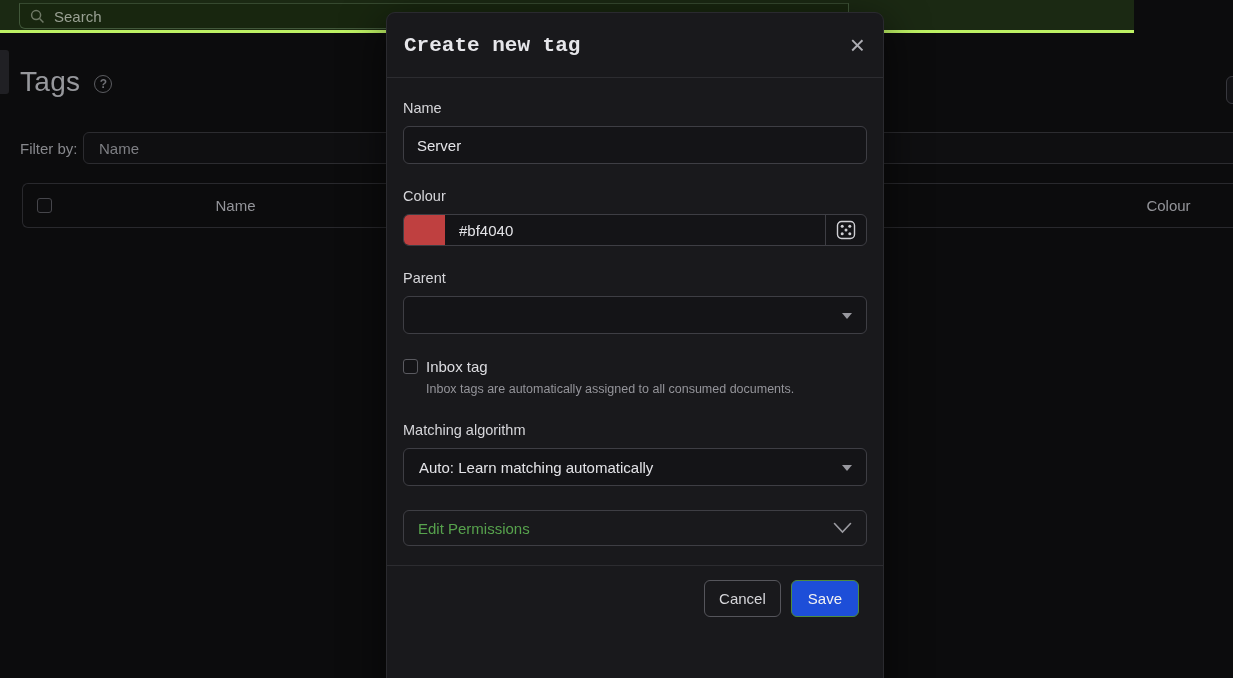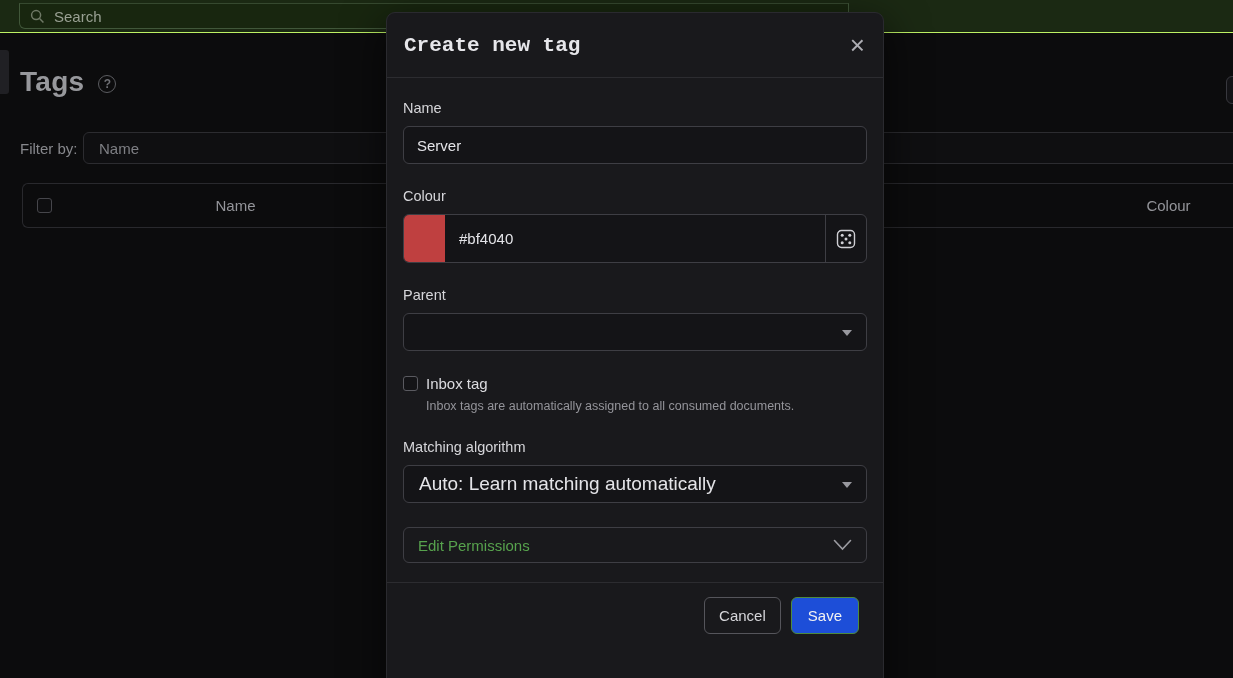--- a/index.html
+++ b/index.html
@@ -6,22 +6,22 @@
   html,body { width:1233px; height:678px; overflow:hidden; }
   body {
     font-family:"Liberation Sans", sans-serif;
     background:#0c0c0d;
     color:#cfd0d4;
     position:relative;
   }
 
   
   .topbar {
-    position:absolute; left:0; top:0; width:1233px; height:33px;
-    background:#1b2913; border-bottom:1px solid #bef264;
+    position:absolute; left:0; top:0; width:1134px; height:33px;
+    background:#1b2913; border-bottom:3px solid #bef264;
   }
   .search-box {
     position:absolute; left:19px; top:3px; width:830px; height:26px;
     border:1px solid #41573a; border-top-color:#36492f;
     border-radius:0 0 6px 6px;
     display:flex; align-items:center; padding-left:10px;
     background:#18260f;
   }
   .search-icon { width:15px; height:15px; margin-right:9px; opacity:.75; }
   .search-input {
@@ -37,21 +37,21 @@
   }
   .right-fragment {
     position:absolute; right:-6px; top:76px; width:13px; height:28px;
     background:#131316; border:1px solid #38383e; border-radius:6px;
   }
 
   .page-title-row {
     position:absolute; left:20px; top:66px;
     display:flex; align-items:center; gap:14px;
   }
-  .page-title { font-size:28px; font-weight:700; color:#97989c; letter-spacing:.3px; }
+  .page-title { font-size:28px; font-weight:400; color:#97989c; letter-spacing:.3px; }
   .help-icon {
     width:18px; height:18px; border:1.5px solid #5c5d61; border-radius:50%;
     color:#6e6f74; font-size:12px; font-weight:700;
     display:flex; align-items:center; justify-content:center; margin-top:4px;
   }
 
   .filter-row { position:absolute; left:20px; top:132px; width:1213px; height:32px; }
   .filter-label { position:absolute; left:0; top:8px; font-size:15px; color:#87888c; }
   .filter-input {
     position:absolute; left:63px; top:0; width:1160px; height:32px;
@@ -99,40 +99,40 @@
   .field { margin-bottom:24px; }
   .field-label { display:block; font-size:14.5px; color:#d6d6da; margin-bottom:10px; }
   .text-input {
     width:100%; height:38px; background:#141417;
     border:1px solid #3e3e44; border-radius:6px;
     color:#e4e4e8; font-size:15px; padding:0 13px; outline:none;
     font-family:"Liberation Sans", sans-serif;
   }
 
   .colour-group {
-    display:flex; height:49px; border:1px solid #3e3e44; border-radius:6px;
+    display:flex; height:32px; border:1px solid #3e3e44; border-radius:6px;
     background:#141417; overflow:hidden;
   }
   .colour-swatch { width:41px; height:100%; }
   .colour-input {
     flex:1; background:transparent; border:none; outline:none;
     color:#e4e4e8; font-size:15px; padding:0 14px;
     font-family:"Liberation Sans", sans-serif;
   }
   .random-color-button {
     width:41px; border:none; border-left:1px solid #3e3e44;
     background:transparent; display:flex; align-items:center; justify-content:center;
     cursor:pointer;
   }
 
   .select {
     position:relative; height:38px; background:#141417;
     border:1px solid #3e3e44; border-radius:6px;
     display:flex; align-items:center; padding:0 15px;
-    font-size:19px; color:#e4e4e8; cursor:pointer;
+    font-size:15px; color:#e4e4e8; cursor:pointer;
   }
   .select-caret-icon {
     position:absolute; right:14px; top:16px;
     width:0; height:0; border-left:5px solid transparent;
     border-right:5px solid transparent; border-top:6px solid #98989e;
   }
 
   .checkbox-field { margin-bottom:26px; }
   .checkbox-row { display:flex; align-items:center; }
   .inbox-checkbox {

